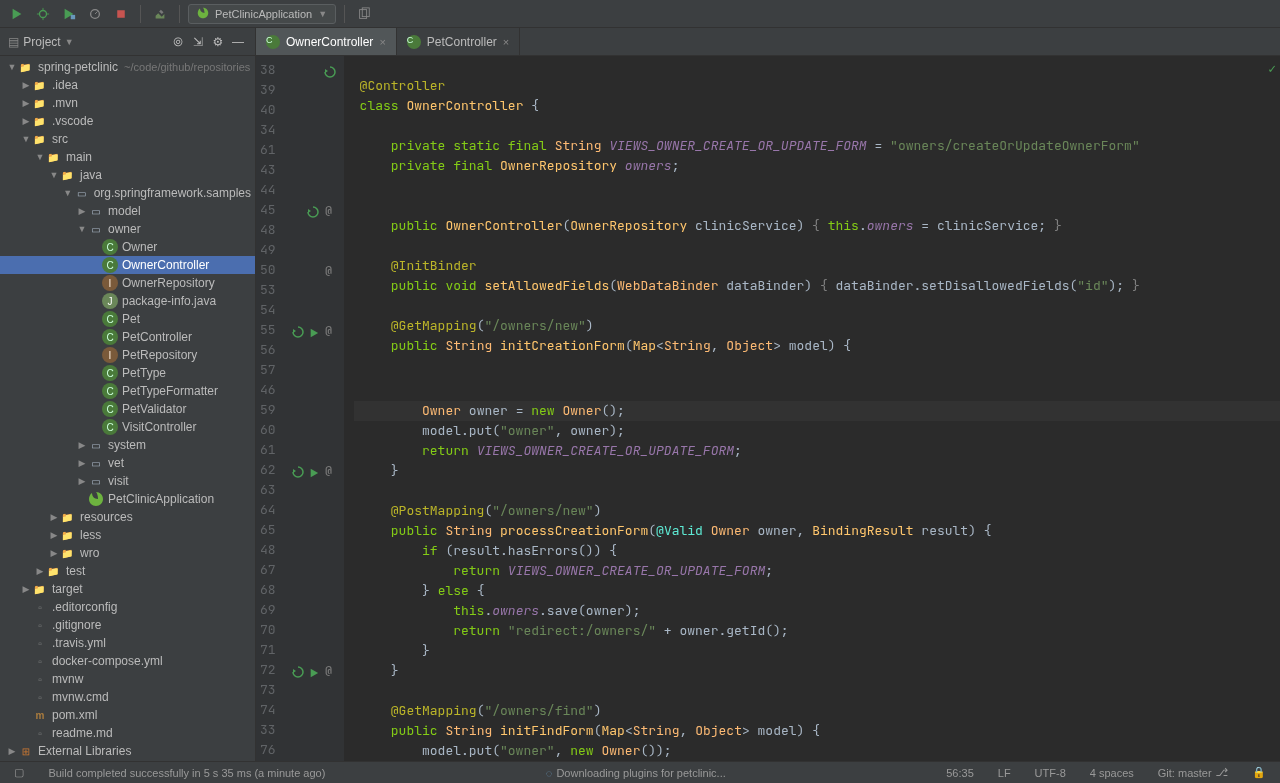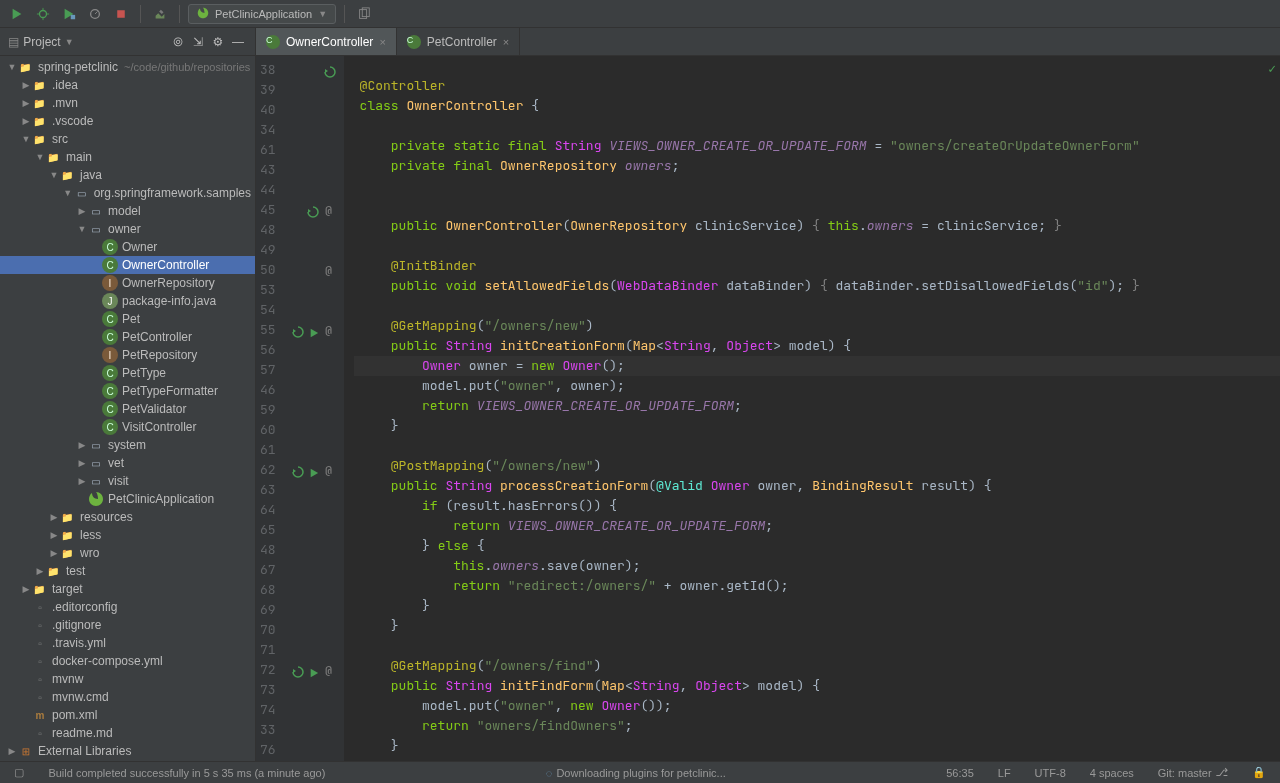--- a/index.html
+++ b/index.html
@@ -158,25 +158,26 @@
   white-space: pre;
   color: #a9b7c6;
 }
 .code-line {
   height: 20px;
   line-height: 20px;
   padding-left: 6px;
 }
 .code-line.hl {
   background: #323232;
+  margin-top: 45px;
 }
 .kw { color: #84cc16; }
 .ann { color: #bbb529; }
 .str { color: #6a8759; }
-.type { color: #d946ef; }
+.type { color: #fdba74; }
 .cls { color: #ffc66d; }
 .method { color: #ffc66d; }
 .fld { color: #9876aa; font-style: italic; }
 .pun { color: #a9b7c6; }
 .dim { color: #808080; }
 .pann { color: #5eead4; }
 
 .status-bar {
   height: 22px;
   background: #3c3f41;

